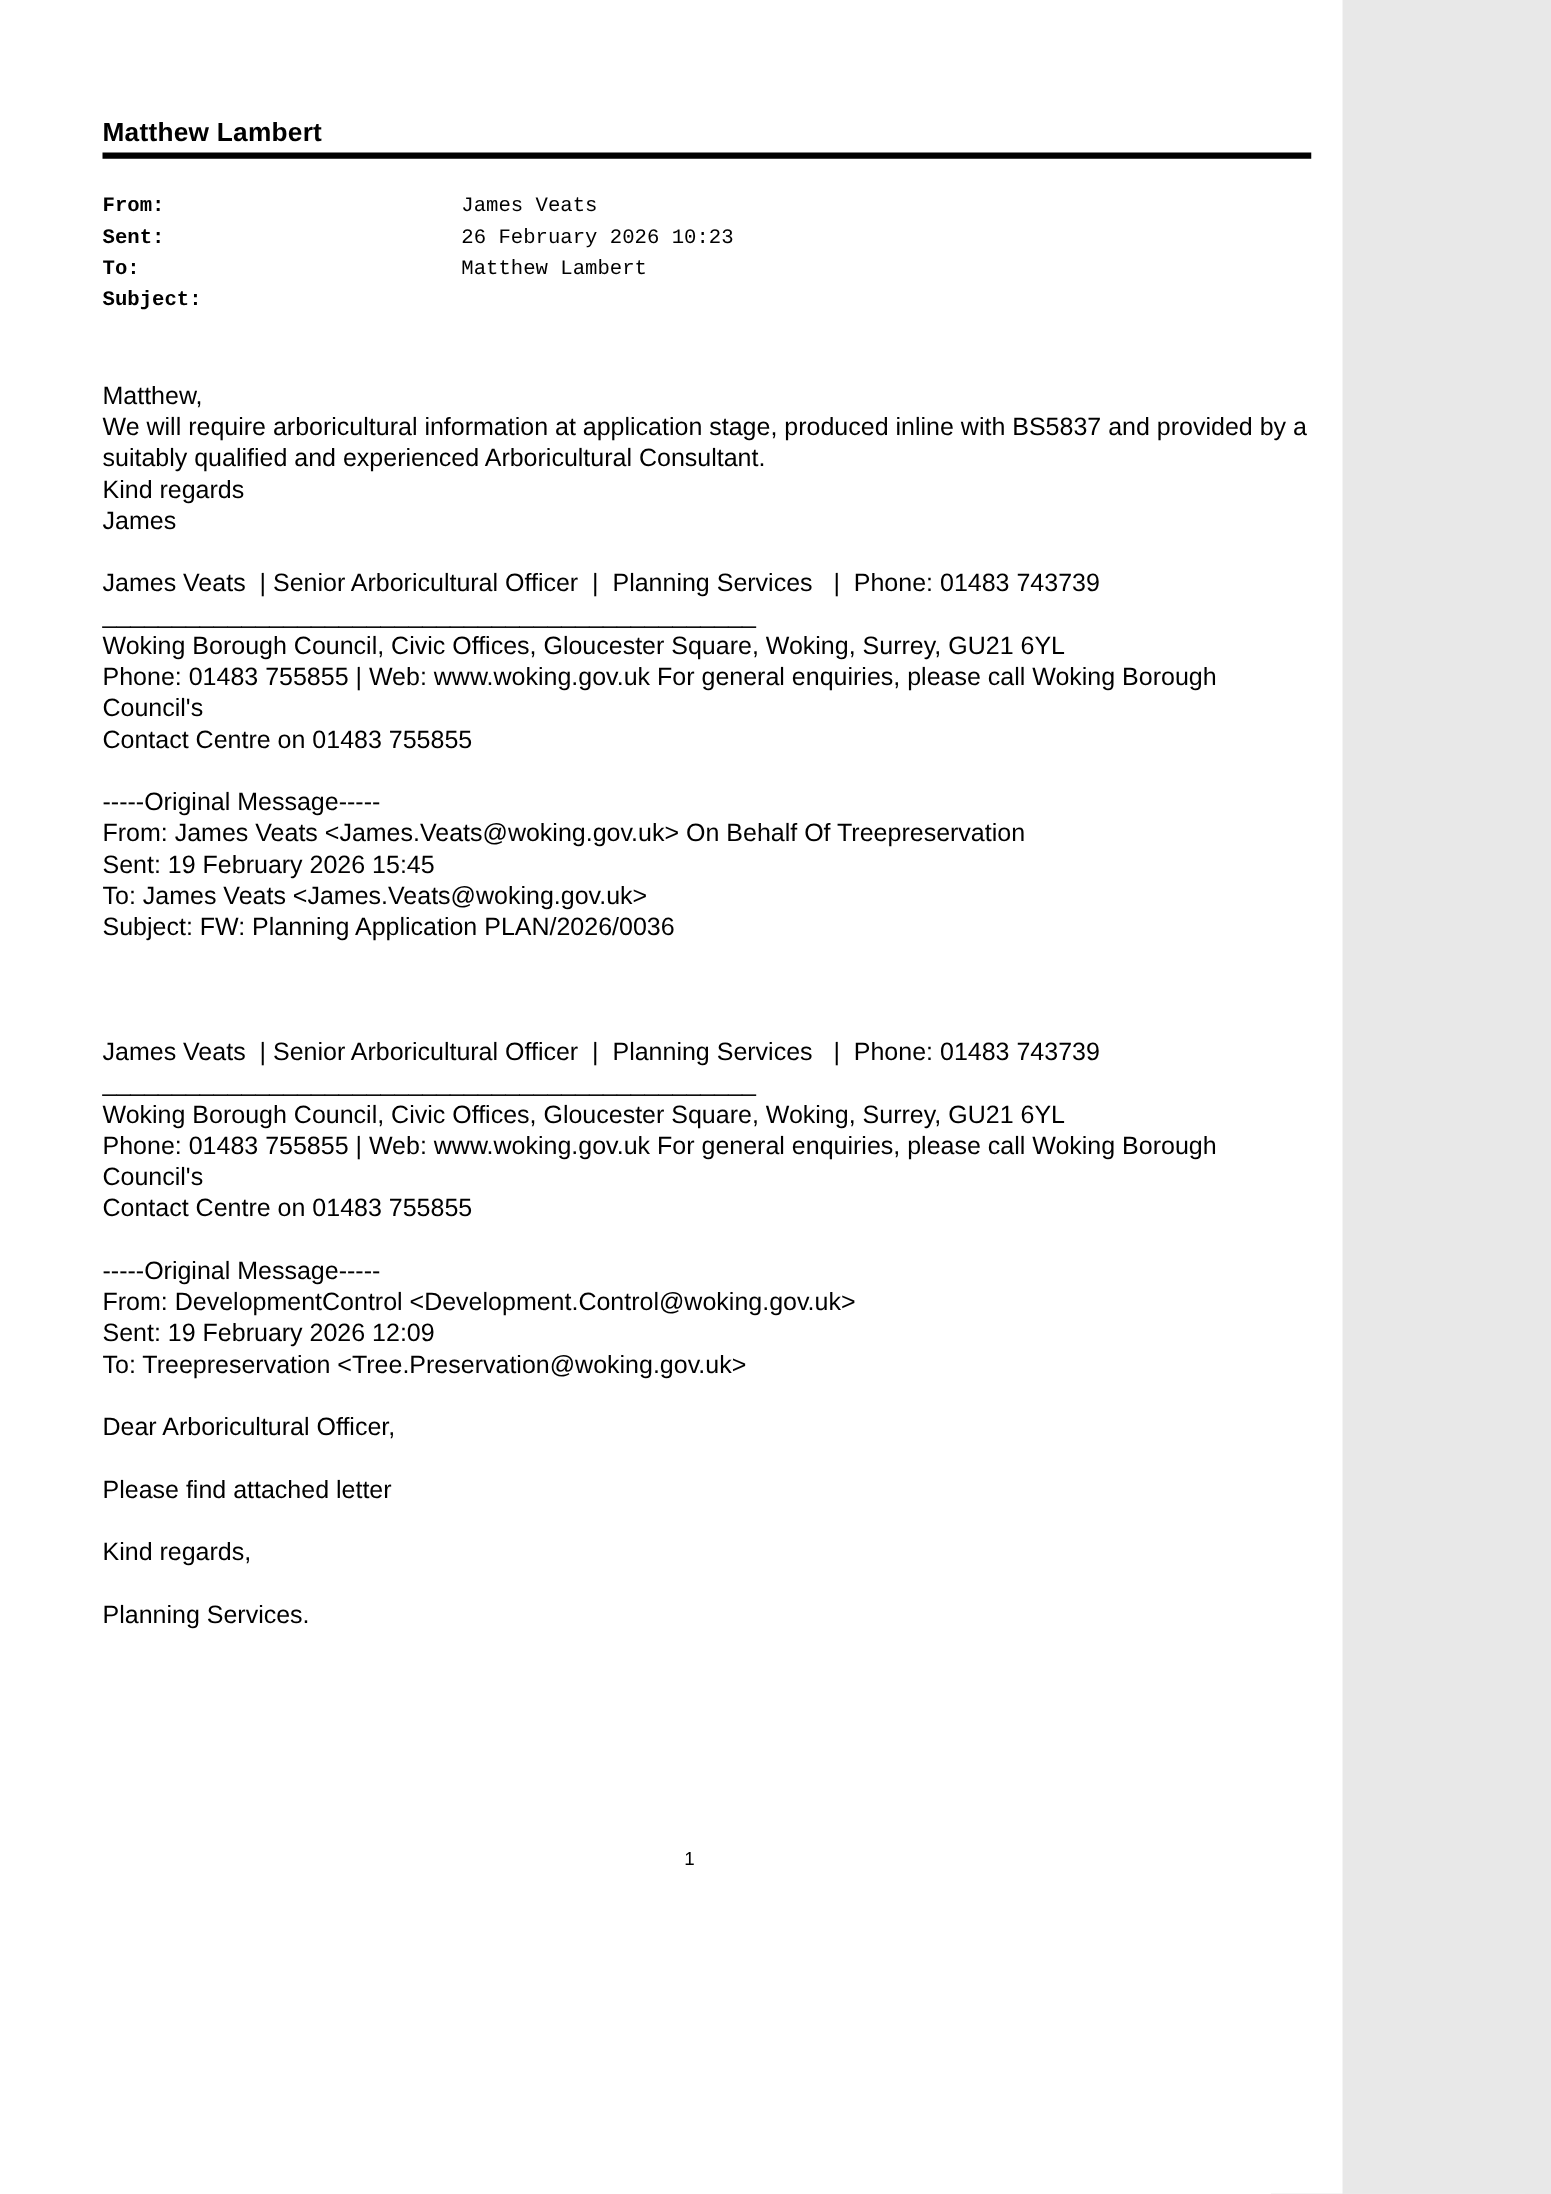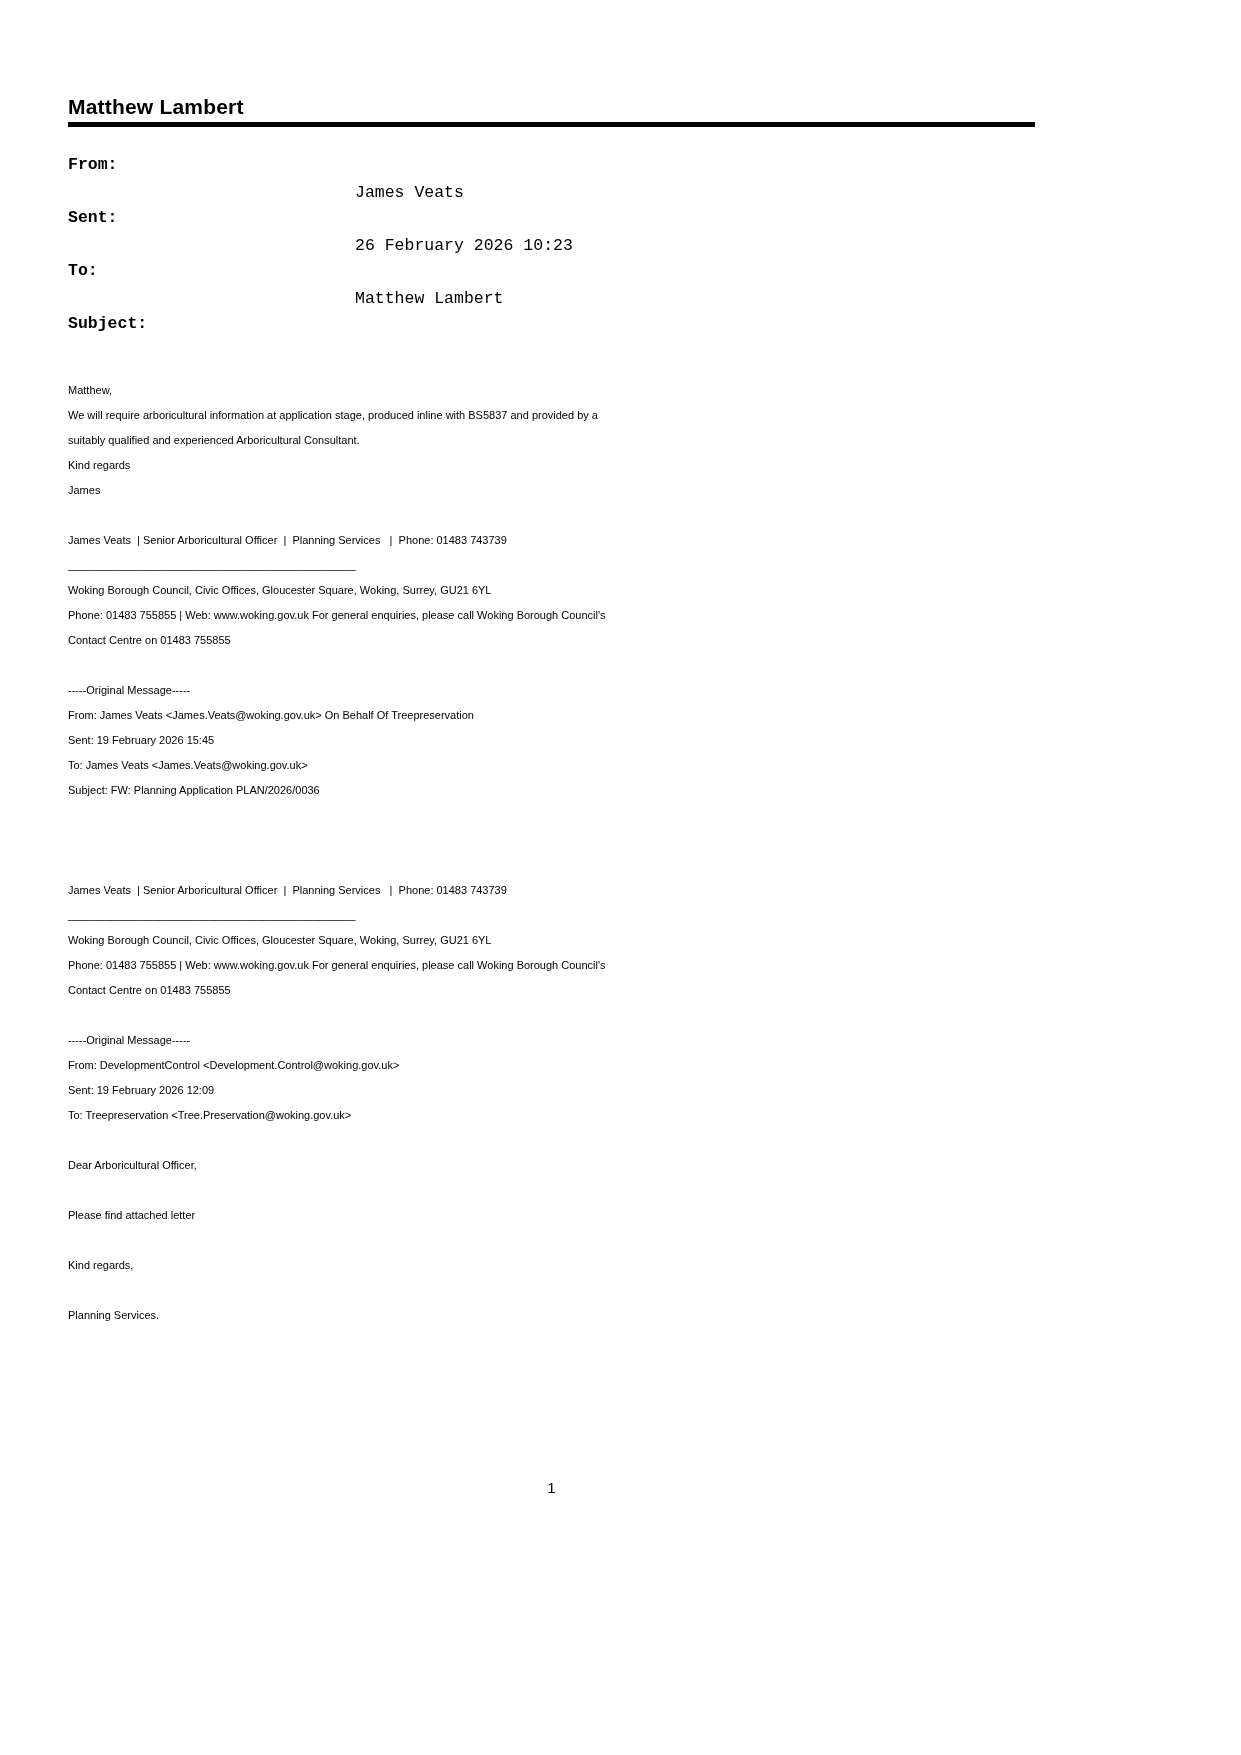--- a/index.html
+++ b/index.html
@@ -1,24 +1,25 @@
 <!DOCTYPE html>
 <html><head>
 <meta charset="utf-8">
 <style>
   * { margin: 0; padding: 0; box-sizing: border-box; }
   html, body { background: #e8e8e8; }
   body { font-family: "Liberation Sans", sans-serif; }
   .page {
     position: relative;
-    width: 1241px;
+    width: 1074px;
     height: 1755px;
     background: #ffffff;
     color: #000000;
     overflow: hidden;
+    padding-left: 14px;
   }
   .content {
     margin-left: 68px;
     width: 967px;
     padding-top: 94px;
   }
   .doc-title {
     font-size: 21px;
     line-height: 26px;
     font-weight: bold;
@@ -39,25 +40,24 @@
     line-height: 25px;
     font-family: Liberation Mono, monospace;
   }
   .header-label {
     font-weight: bold;
     width: 287px;
     flex: 0 0 287px;
   }
   .header-value {
     flex: 1;
-    margin-top: 28px;
   }
   .email-body {
-    margin-top: 42px;
-    font-size: 11px;
+    margin-top: 53px;
+    font-size: 20px;
   }
   .body-line {
     line-height: 25px;
     min-height: 25px;
     white-space: pre-wrap;
   }
   .page-number {
     position: absolute;
     top: 1478px;
     left: 68px;

